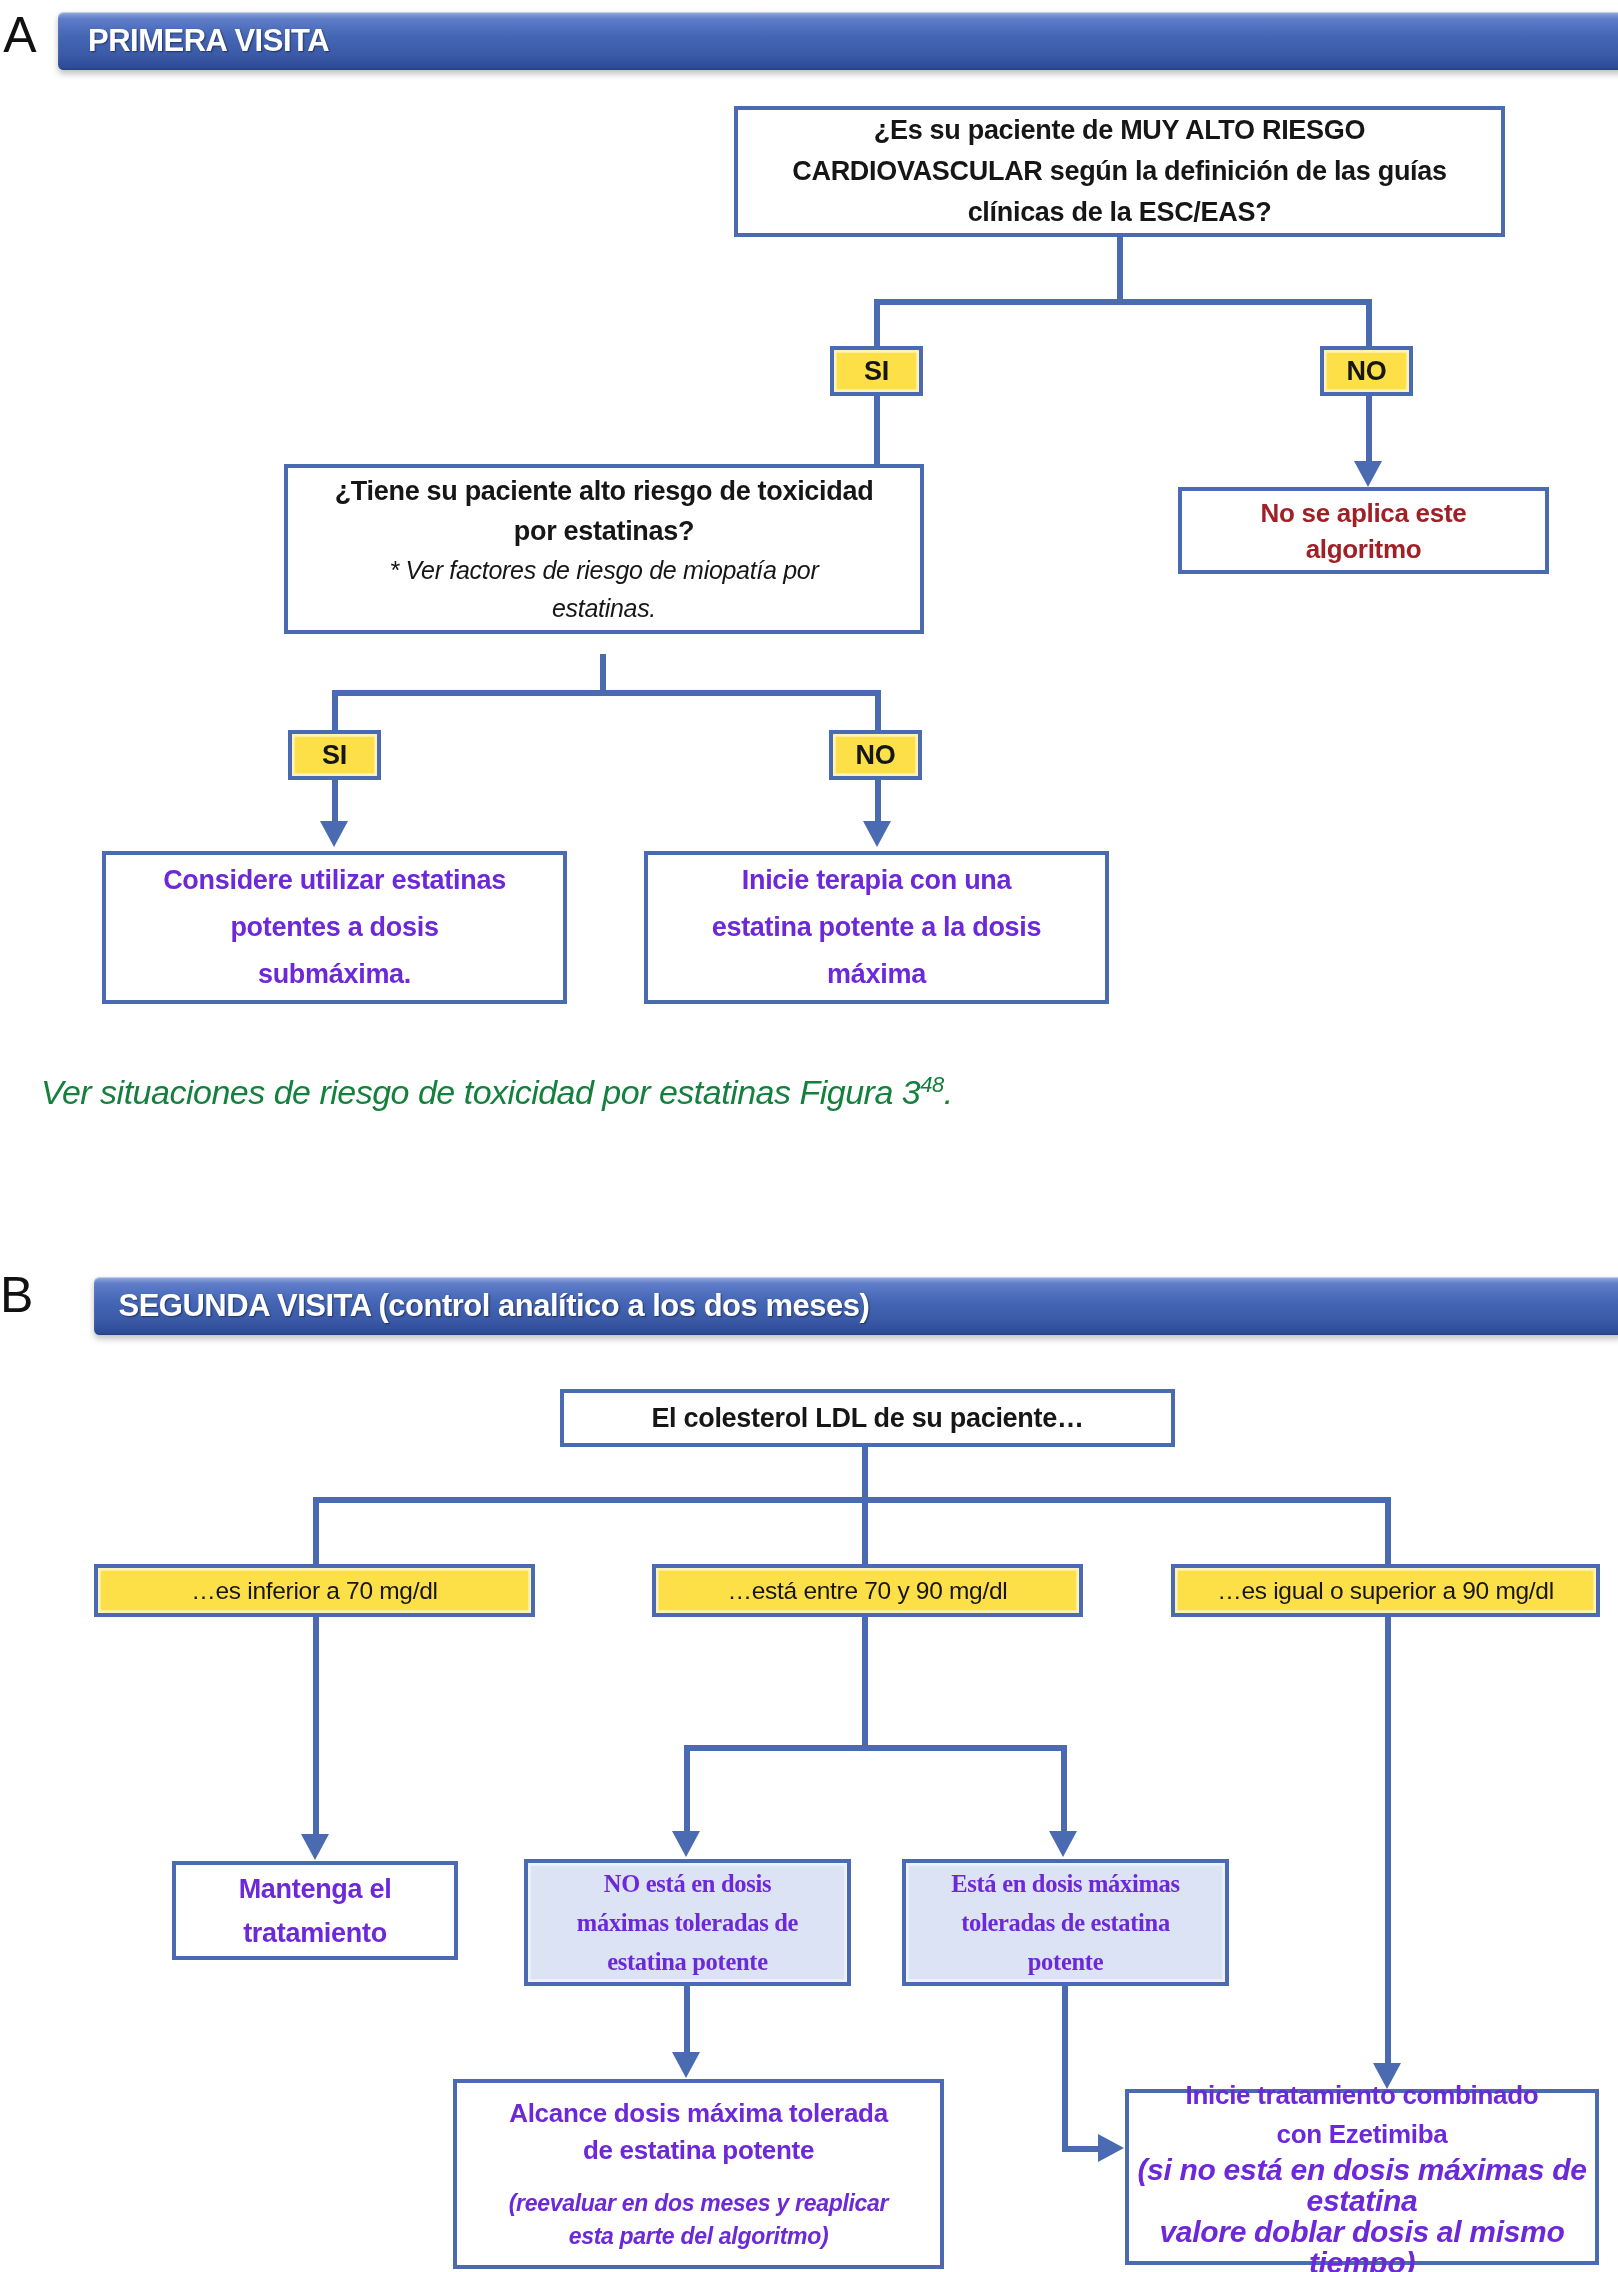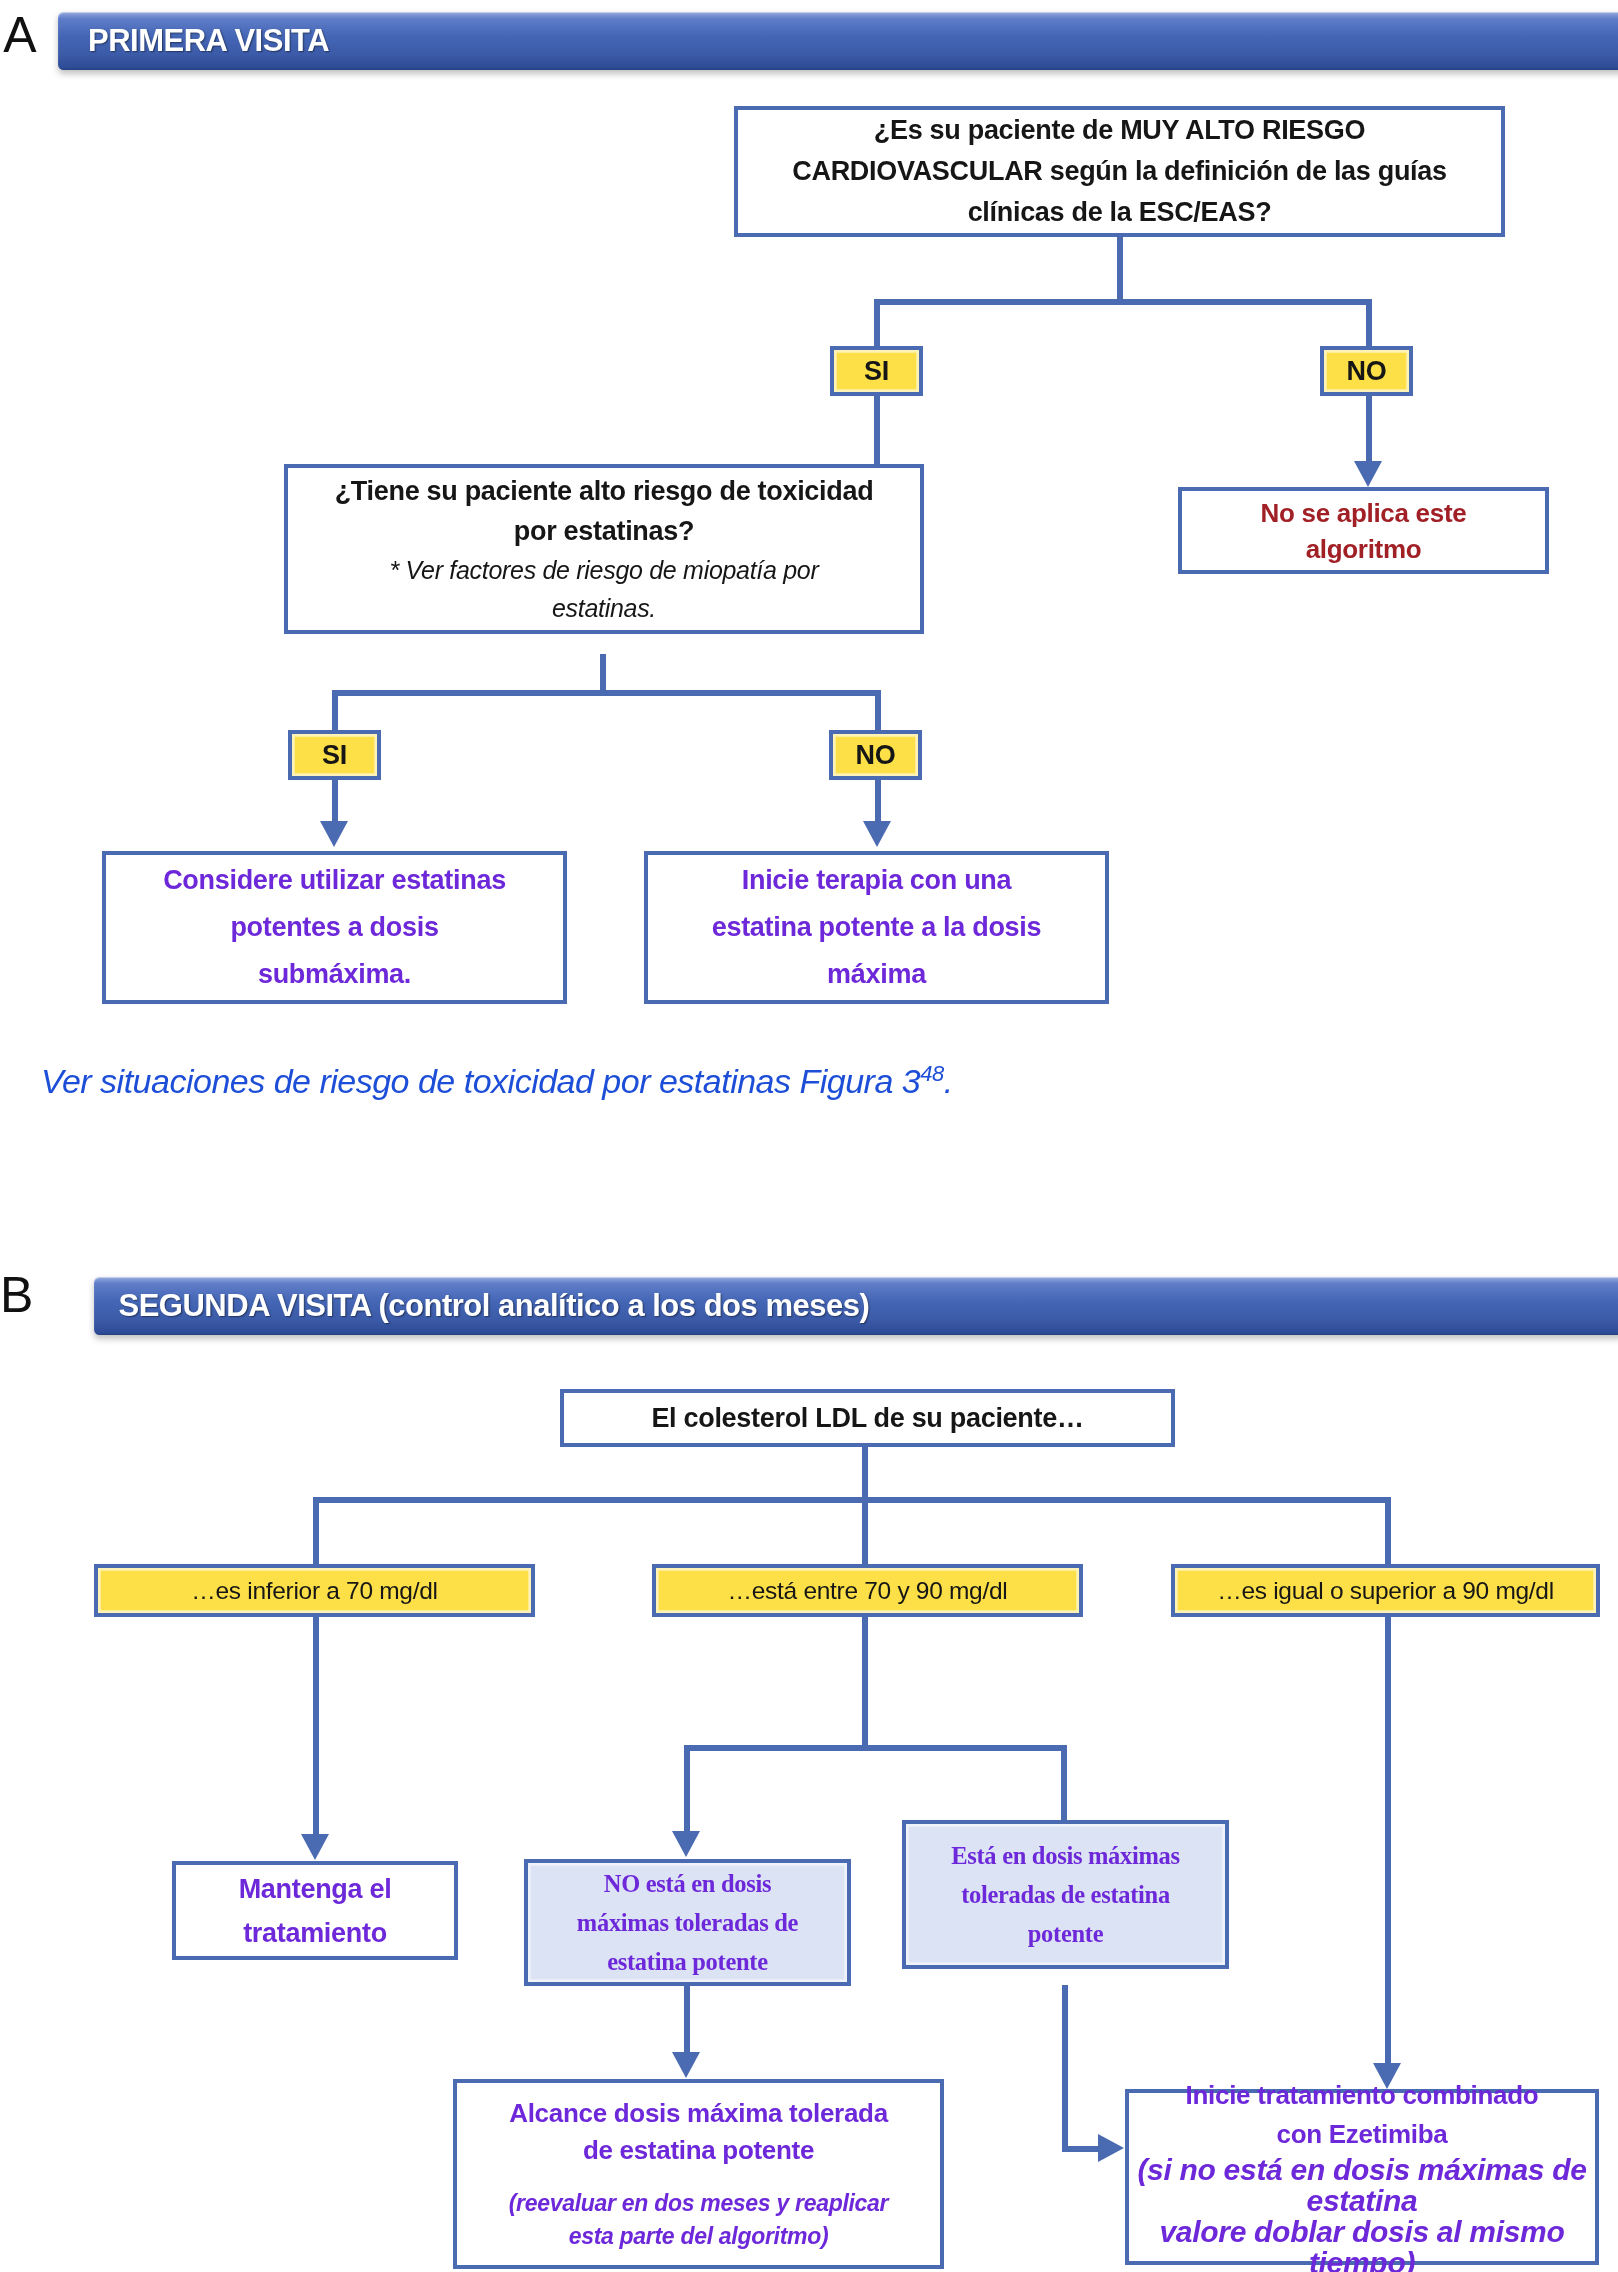--- a/index.html
+++ b/index.html
@@ -27,21 +27,21 @@
   .lightblue{background:#dbe3f4;box-shadow:inset 0 0 0 2.7px rgba(255,255,255,.55);font-family:Liberation Serif, serif;}
   .black-b{color:#161616;font-weight:700;}
   .blue-b{color:#6d28d9;font-weight:700;}
   .red-b{color:#a12026;font-weight:700;}
   .line{position:absolute;background:#4a6ab2;}
   .arr-d{position:absolute;width:0;height:0;border-left:14.7px solid transparent;
     border-right:14.7px solid transparent;border-top:26px solid #4a6ab2;}
   .arr-r{position:absolute;width:0;height:0;border-top:14.7px solid transparent;
     border-bottom:14.7px solid transparent;border-left:26px solid #4a6ab2;}
   .caption{
-    position:absolute;color:#1d4ed8;font-style:italic;font-size:34px;letter-spacing:-0.5px;
+    position:absolute;color:#15803d;font-style:italic;font-size:34px;letter-spacing:-0.5px;margin-top:11px;
   }
   .caption sup{font-size:22px;}
 </style>
 </head>
 <body>
 
 <div class="page">
 
   <div class="panel-label" style="left:3.3px;top:9.8px;">A</div>
 
@@ -119,21 +119,21 @@
   <div class="line" style="left:862px;top:1617px;width:5.5px;height:134px;"></div>
   <div class="line" style="left:684px;top:1745px;width:382px;height:5.5px;"></div>
   <div class="line" style="left:684px;top:1745px;width:5.5px;height:87px;"></div>
   <div class="arr-d" style="left:672px;top:1831px;"></div>
   <div class="line" style="left:1061px;top:1745px;width:5.5px;height:87px;"></div>
   <div class="arr-d" style="left:1049px;top:1831px;"></div>
 
   <div class="node lightblue blue-b" style="left:524px;top:1859px;width:327px;height:127px;font-size:24.5px;line-height:39px;">NO está en dosis
 máximas toleradas de
 estatina potente</div>
-  <div class="node lightblue blue-b" style="left:902px;top:1820px;width:327px;height:149px;font-size:24.5px;line-height:39px;">Está en dosis máximas
+  <div class="node lightblue blue-b" style="left:902px;top:1859px;width:327px;height:127px;font-size:24.5px;line-height:39px;">Está en dosis máximas
 toleradas de estatina
 potente</div>
 
   <div class="line" style="left:684px;top:1985px;width:5.5px;height:68px;"></div>
   <div class="arr-d" style="left:672px;top:2052px;"></div>
   <div class="node" style="left:453px;top:2079px;width:491px;height:190px;">
     <div class="t blue-b" style="font-size:26px;line-height:37px;">Alcance dosis máxima tolerada
 de estatina potente</div>
     <div class="t blue-b" style="font-size:23px;line-height:33px;font-style:italic;margin-top:18.5px;">(reevaluar en dos meses y reaplicar
 esta parte del algoritmo)</div>

